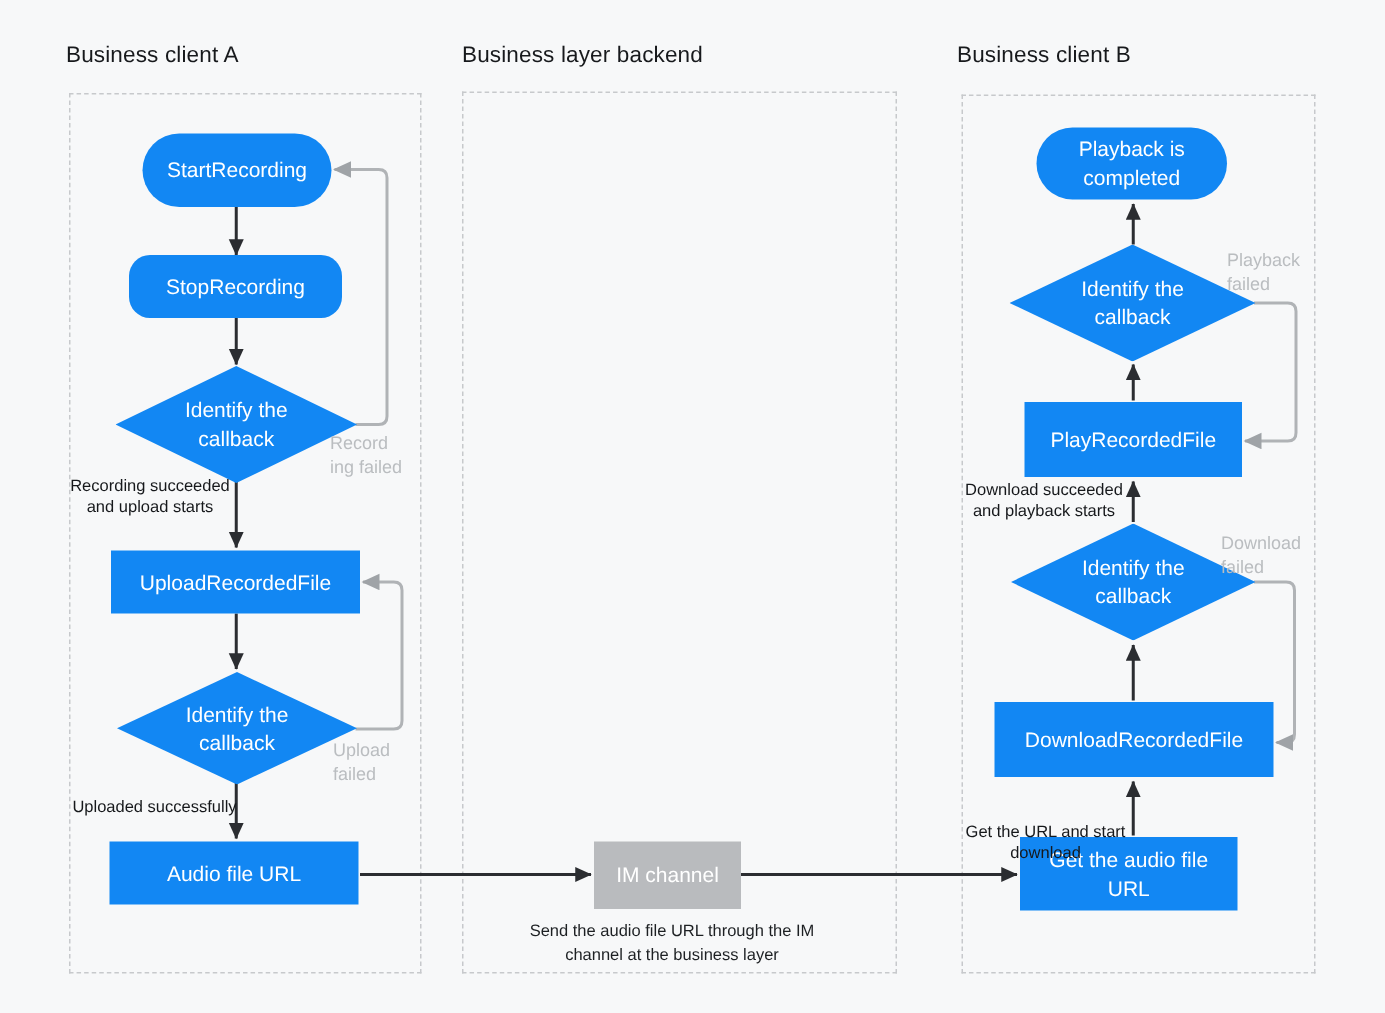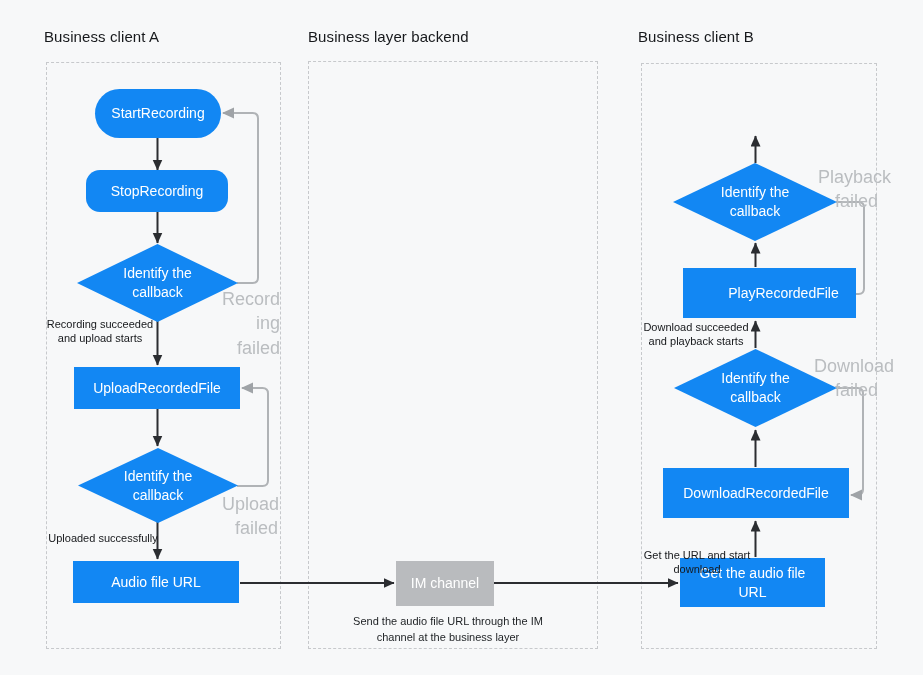--- a/index.html
+++ b/index.html
@@ -9,21 +9,21 @@
   .lane{position:absolute;border:1px dashed #c7c9cc;background:transparent;}
   .arrow-layer{position:absolute;left:0;top:0;width:923px;height:675px;}
   .node{position:absolute;display:flex;align-items:center;justify-content:center;
         background:#1287f3;color:#fff;font-size:14px;text-align:center;line-height:1.35;z-index:2;}
   .pill{border-radius:25px;}
   .diamond{clip-path:polygon(50% 0%,100% 50%,50% 100%,0% 50%);}
   .diamond .wrap-narrow{width:100px;}
   .neutral{background:#b9bbbe;color:#fff;}
   .edge-label{position:absolute;font-size:11px;font-weight:500;color:#16181b;line-height:1.3;text-align:center;z-index:3;}
   .edge-label span{display:block;}
-  .fail-label{position:absolute;font-size:18px;color:#babdc0;line-height:1.35;text-align:right;z-index:3;}
+  .fail-label{position:absolute;font-size:12px;color:#babdc0;line-height:1.35;text-align:left;z-index:3;}
   .fail-label span{display:block;}
   .caption{position:absolute;font-size:11px;color:#1d2023;line-height:1.45;text-align:center;z-index:3;}
   .caption span{display:block;}
 </style>
 </head>
 <body>
 
 <div class="stage">
 
   <div class="col-title" style="left:44px;">Business client A</div>
@@ -101,24 +101,27 @@
   </div>
 
   <div class="node neutral" style="left:396px;top:561px;width:98px;height:45px;">
     <span>IM channel</span>
   </div>
   <div class="caption" style="left:348px;top:614px;width:200px;">
     <span>Send the audio file URL through the IM</span>
     <span>channel at the business layer</span>
   </div>
 
+  <div class="node pill" style="left:691px;top:85px;width:127px;height:48px;">
+    <span style="width:90px;">Playback is completed</span>
+  </div>
   <div class="node diamond" style="left:673px;top:163px;width:164px;height:78px;">
     <span class="wrap-narrow">Identify the callback</span>
   </div>
-  <div class="node" style="left:683px;top:268px;width:145px;height:50px;padding-left:28px;">
+  <div class="node" style="left:683px;top:268px;width:145px;height:50px;">
     <span>PlayRecordedFile</span>
   </div>
   <div class="node diamond" style="left:674px;top:349px;width:163px;height:78px;">
     <span class="wrap-narrow">Identify the callback</span>
   </div>
   <div class="node" style="left:663px;top:468px;width:186px;height:50px;">
     <span>DownloadRecordedFile</span>
   </div>
   <div class="node" style="left:680px;top:558px;width:145px;height:49px;">
     <span style="width:110px;">Get the audio file URL</span>

